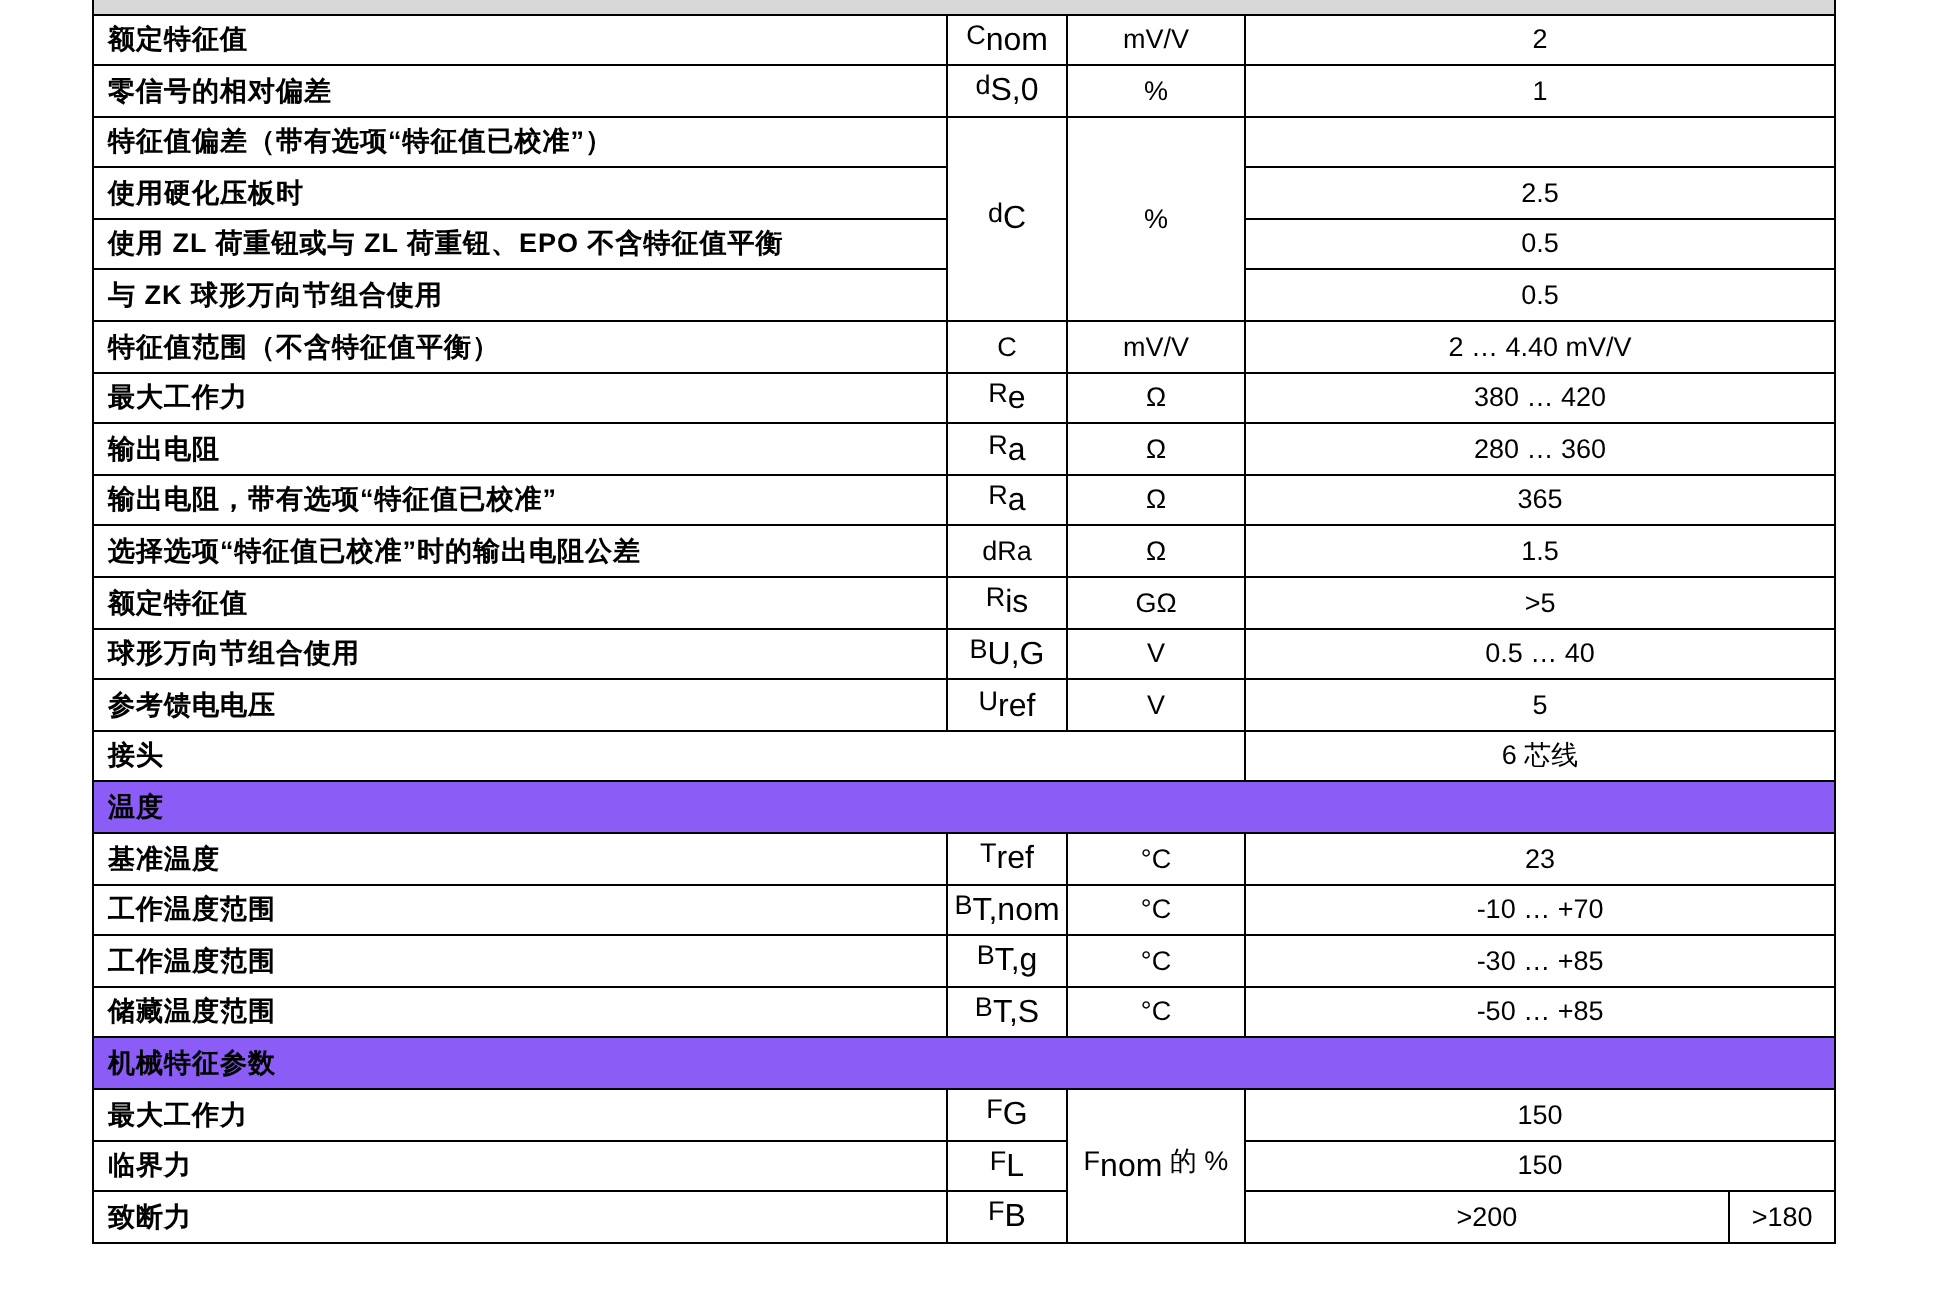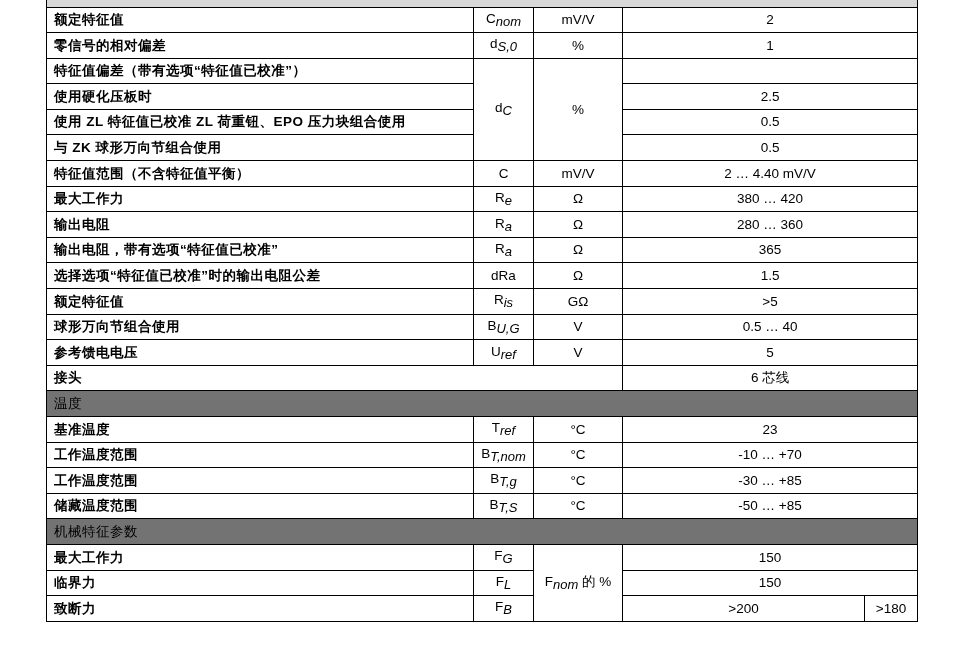--- a/index.html
+++ b/index.html
@@ -15,22 +15,22 @@
     line-height:1;
     overflow:hidden;
     white-space:nowrap;
     padding:0;
   }
   tr{height:25.6px;}
   tr.partial{height:7px;}
   td.partial{background:#d8d8d8;border-top:none;}
   td.label{text-align:left;padding:0 4px 0 7px;font-weight:bold;letter-spacing:0.5px;}
   td.c{text-align:center;}
-  td.section{background:#737373;font-weight:normal;text-align:left;padding:0 20px 0 7px;letter-spacing:0.5px;}
-  sub{font-size:13px;vertical-align:-3px;font-style:italic;}
+  td.section{background:#8b5cf6;font-weight:bold;text-align:left;padding:0 20px 0 7px;letter-spacing:0.5px;}
+  sub{font-size:16px;vertical-align:-3px;}
 </style>
 </head>
 <body>
 
 <div class="sheet">
 <table>
   <colgroup>
     <col style="width:427px">
         <col style="width:60px">
         <col style="width:89px">
@@ -63,21 +63,21 @@
     <td class="c" rowspan="4">%</td>
     <td class="c" colspan="2"></td>
   </tr>
 
   <tr>
     <td class="label">使用硬化压板时</td>
     <td class="c" colspan="2">2.5</td>
   </tr>
 
   <tr>
-    <td class="label">使用 ZL 特征值已校准 ZL 荷重钮、EPO 压力块组合使用</td>
+    <td class="label">使用 ZL 荷重钮或与 ZL 荷重钮、EPO 不含特征值平衡</td>
     <td class="c" colspan="2">0.5</td>
   </tr>
 
   <tr>
     <td class="label">与 ZK 球形万向节组合使用</td>
     <td class="c" colspan="2">0.5</td>
   </tr>
 
   <tr>
     <td class="label">特征值范围（不含特征值平衡）</td>

